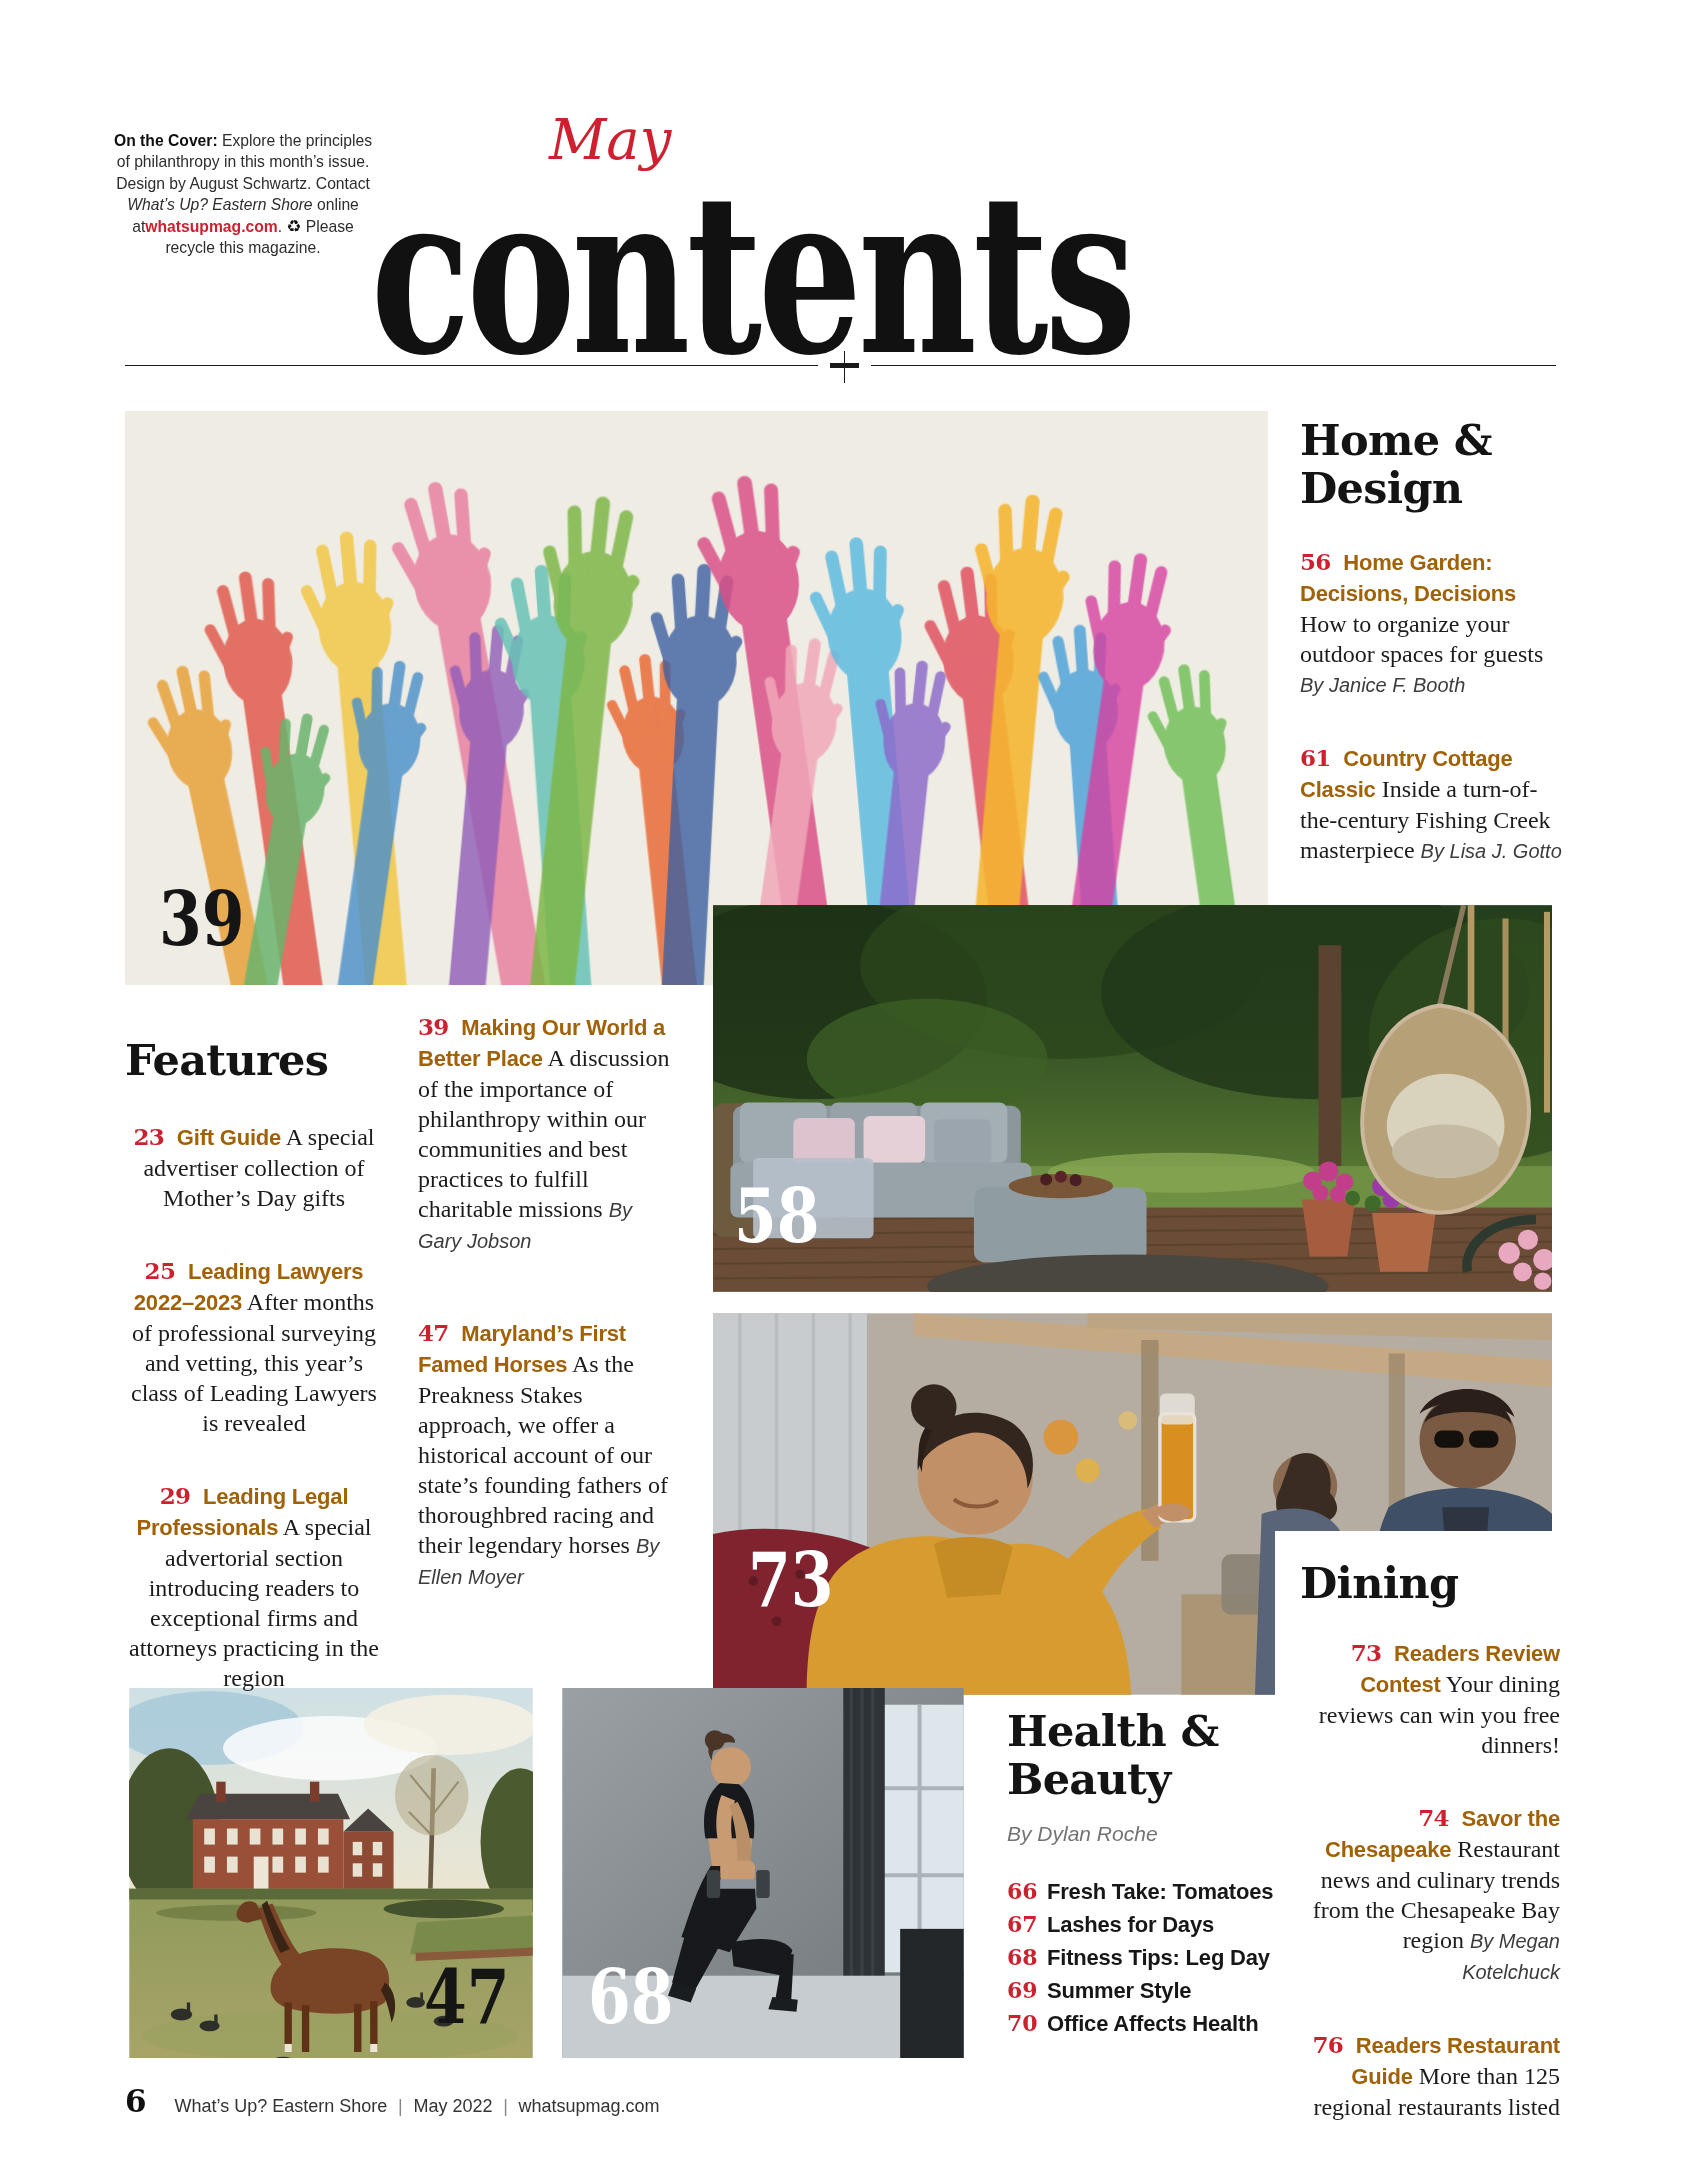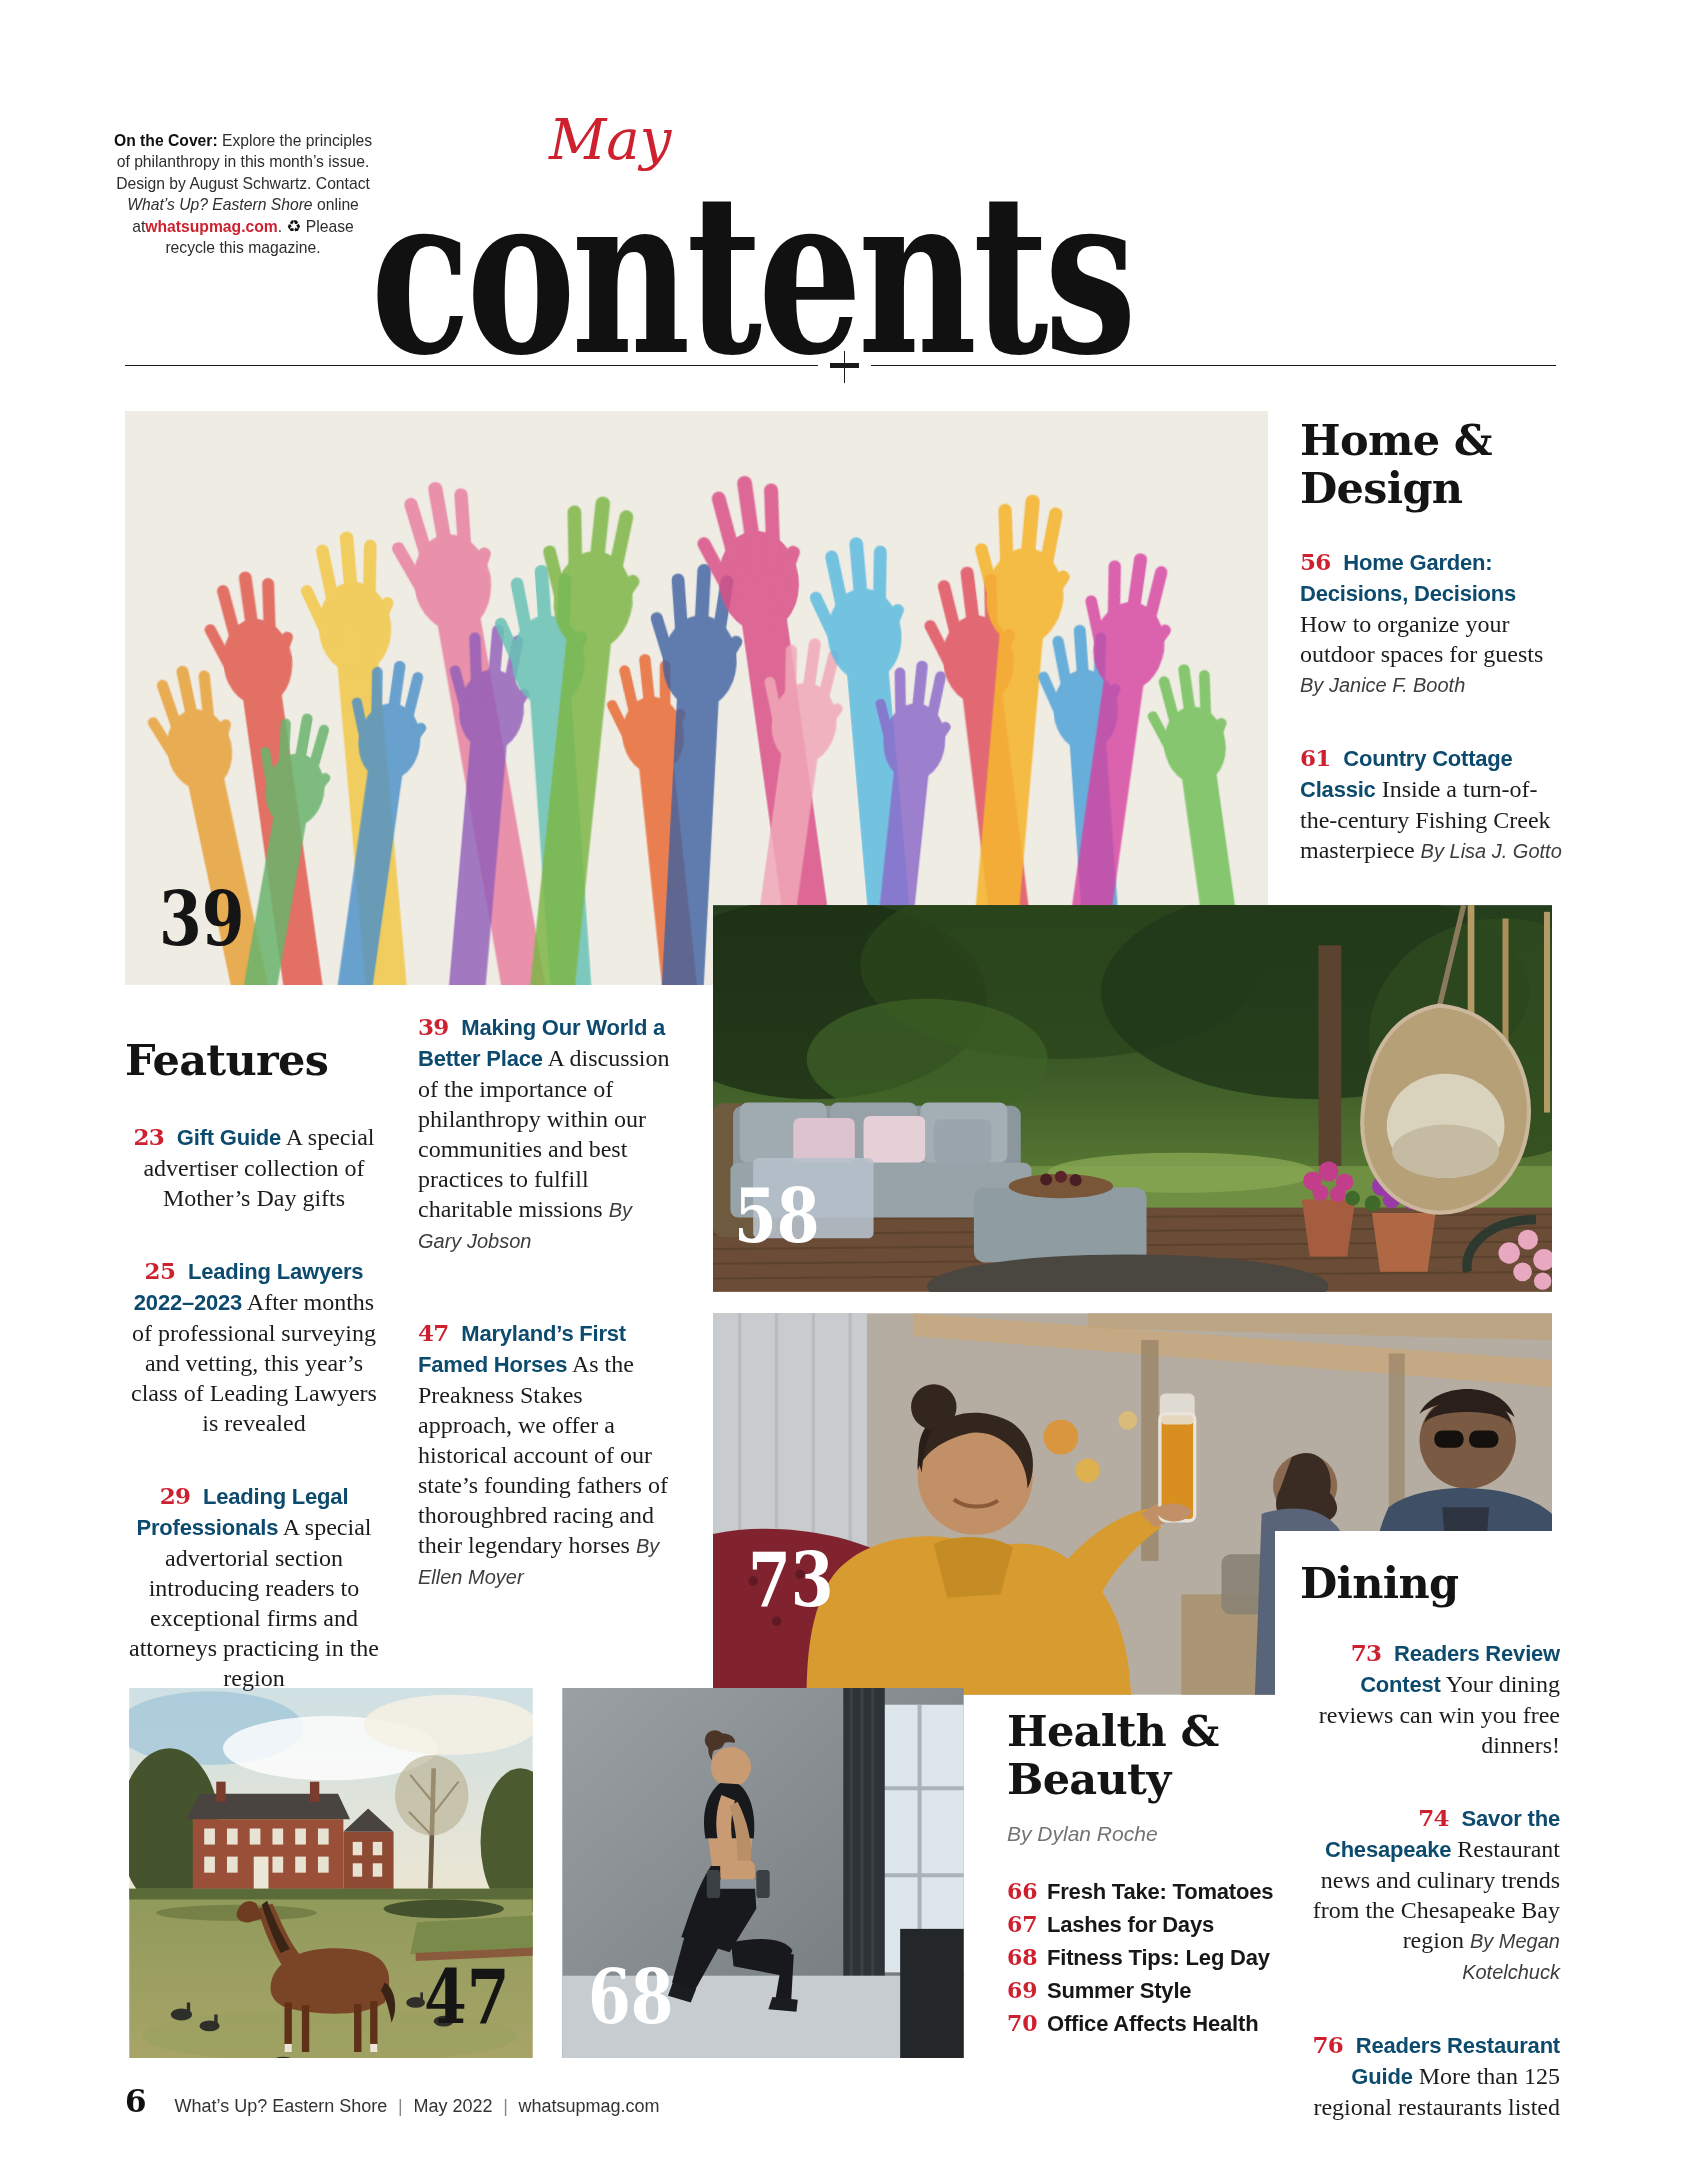--- a/index.html
+++ b/index.html
@@ -28,21 +28,21 @@
   .r-vert{left:844px;top:351px;width:1.3px;height:32px;}
   .r-dash{left:830px;top:363px;width:29.4px;height:4.7px;}
 
   
   .sec-h{font-family:"DejaVu Serif",serif;font-weight:700;font-size:43px;line-height:48px;
          letter-spacing:-0.7px;color:#141414;}
   .entry{font-size:24px;line-height:30px;color:#1c1c1c;margin:0 0 43px 0;}
   .entry .n{font-family:"DejaVu Serif",serif;font-weight:700;font-size:23px;
             color:#ce2130;letter-spacing:-0.7px;margin-right:6.7px;}
   .entry .t{font-family:"Liberation Sans",sans-serif;font-weight:700;font-size:22px;
-            letter-spacing:-0.2px;color:#0c4a6e;}
+            letter-spacing:-0.2px;color:#a16207;}
   .entry .b{font-family:"Liberation Sans",sans-serif;font-style:italic;font-size:20px;color:#3d3d3d;}
 
   .hb-byline{font-family:"Liberation Sans",sans-serif;font-style:italic;font-size:21px;color:#737373;}
   .hb-item{font-size:22px;line-height:33px;white-space:nowrap;}
   .hb-item .n{font-family:"DejaVu Serif",serif;font-weight:700;color:#ce2130;margin-right:9.4px;}
   .hb-item .t{font-family:"Liberation Sans",sans-serif;font-weight:700;color:#171717;letter-spacing:-0.2px;}
 
   
   .photo{overflow:hidden;}
   .photo svg{display:block;}

